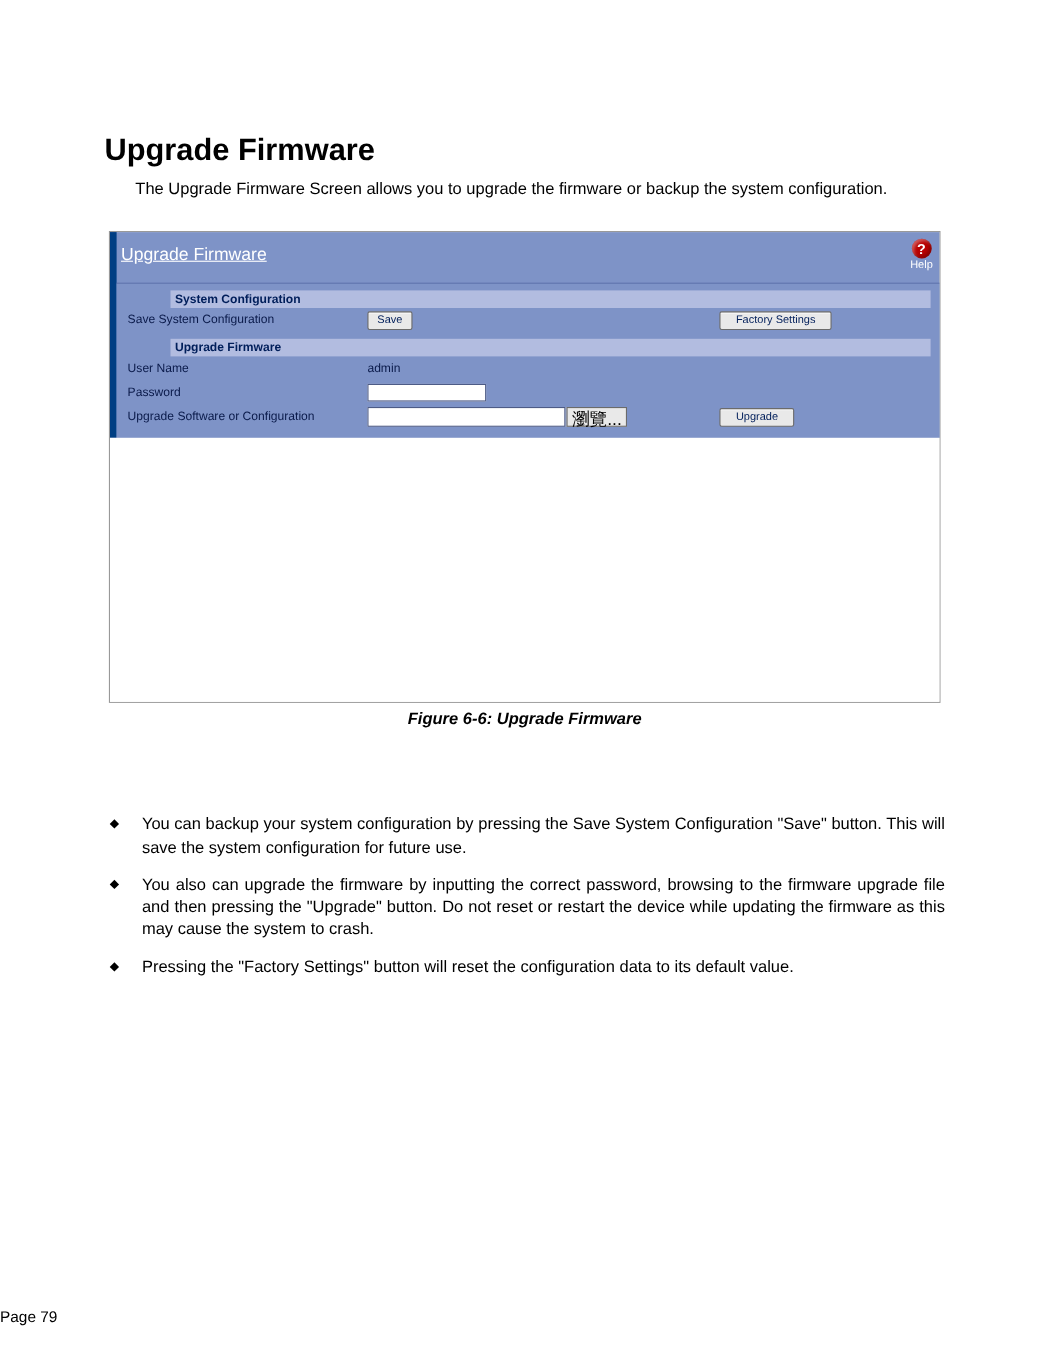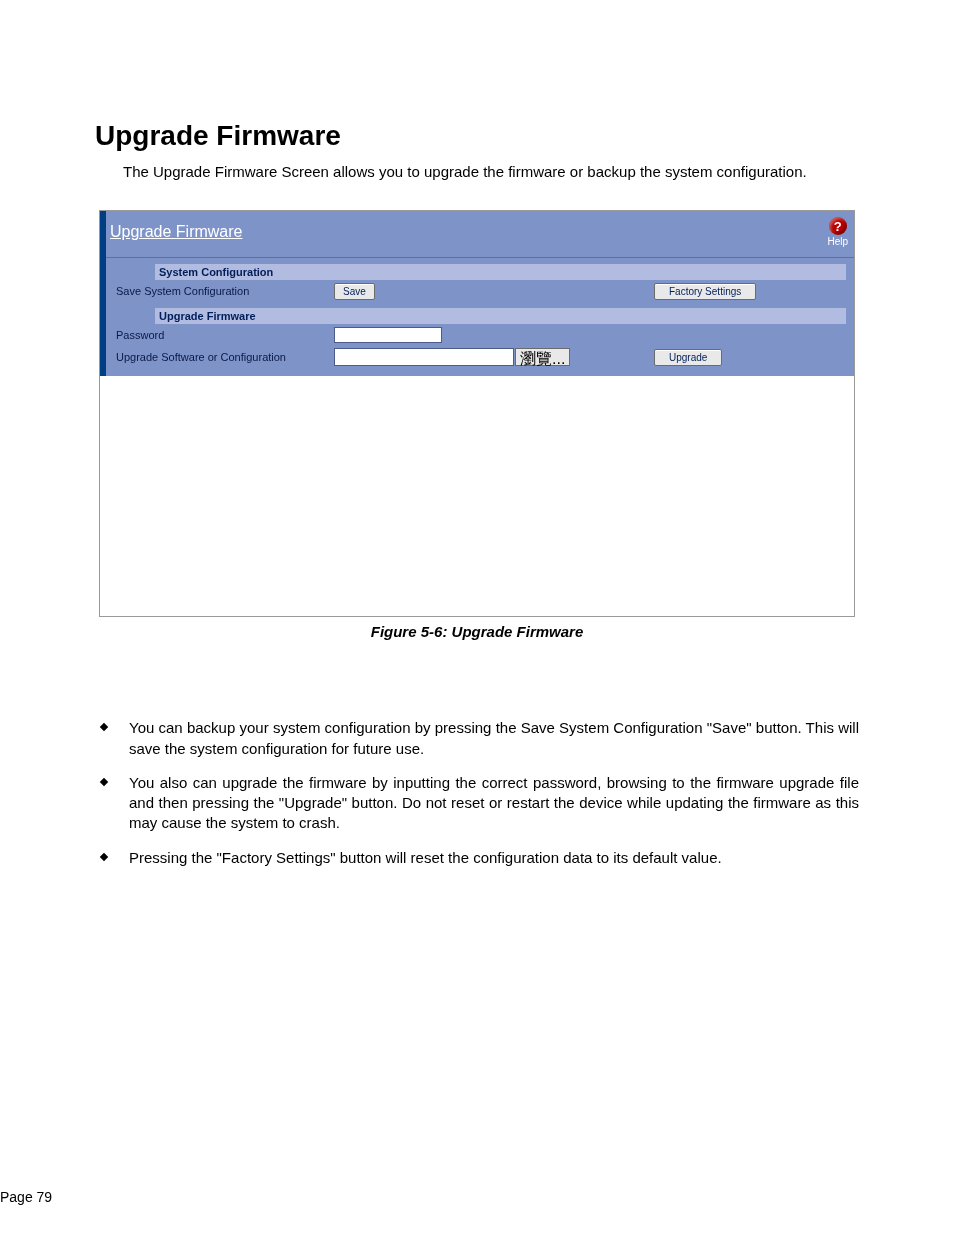--- a/index.html
+++ b/index.html
@@ -233,20 +233,27 @@
           </div>
           <div class="col-right">
             <button class="ui-button" style="padding:2px 14px">Factory Settings</button>
           </div>
         </div>
 
         <div style="height:6px"></div>
 
         <div class="section-header">Upgrade Firmware</div>
         <div class="row">
+          <div class="col-label">User Name</div>
+          <div class="col-mid">
+            <span class="value-text">admin</span>
+          </div>
+          <div class="col-right"></div>
+        </div>
+        <div class="row">
           <div class="col-label">Password</div>
           <div class="col-mid">
             <input type="password" class="ui-text-input" value="" style="">
           </div>
           <div class="col-right"></div>
         </div>
         <div class="row">
           <div class="col-label">Upgrade Software or Configuration</div>
           <div class="col-mid">
             <span class="ui-file-input">
@@ -256,21 +263,21 @@
           </div>
           <div class="col-right">
             <button class="ui-button" style="padding:2px 14px">Upgrade</button>
           </div>
         </div>
       </div>
     </div>
     <div class="panel-blank"></div>
   </div>
 
-  <div class="figure-caption">Figure 5-6: Upgrade Firmware</div>
+  <div class="figure-caption">Figure 6-6: Upgrade Firmware</div>
 
   <ul class="notes">
     <li>You can backup your system configuration by pressing the Save System Configuration "Save" button. This will save the system configuration for future use.</li>
     <li> You also can upgrade the firmware by inputting the correct password, browsing to the firmware upgrade file and then pressing the "Upgrade" button. Do not reset or restart the device while updating the firmware as this may cause the system to crash.</li>
     <li>Pressing the "Factory Settings" button will reset the configuration data to its default value.</li>
   </ul>
 
   <div class="footer">Page 79</div>
 </div>
 

